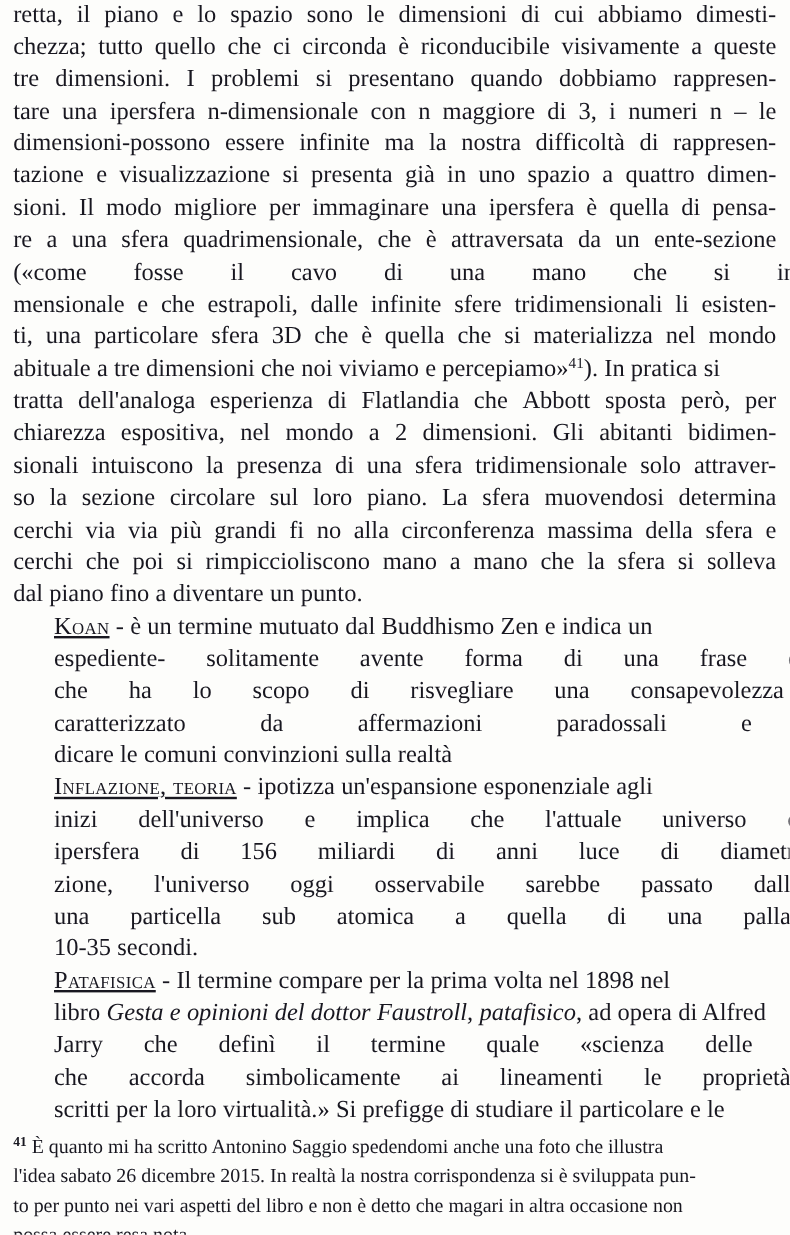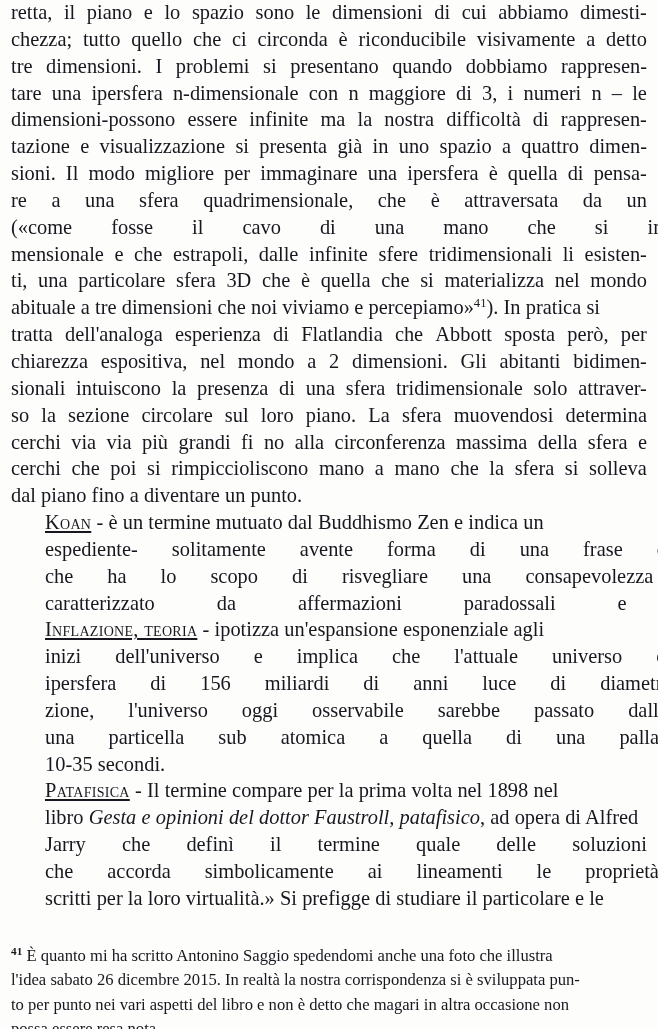--- a/index.html
+++ b/index.html
@@ -113,21 +113,21 @@
           <span>chezza;</span>
           <span>tutto</span>
           <span>quello</span>
           <span>che</span>
           <span>ci</span>
           <span>circonda</span>
           <span>è</span>
           <span>riconducibile</span>
           <span>visivamente</span>
           <span>a</span>
-          <span>detto</span>
+          <span>queste</span>
         </span>
       <span class="justified-line" style="width: 636px;">
           <span>tre</span>
           <span>dimensioni.</span>
           <span>I</span>
           <span>problemi</span>
           <span>si</span>
           <span>presentano</span>
           <span>quando</span>
           <span>dobbiamo</span>
@@ -192,20 +192,21 @@
           <span>re</span>
           <span>a</span>
           <span>una</span>
           <span>sfera</span>
           <span>quadrimensionale,</span>
           <span>che</span>
           <span>è</span>
           <span>attraversata</span>
           <span>da</span>
           <span>un</span>
+          <span>ente-sezione</span>
         </span>
       <span class="justified-line" style="width: 636px; gap: 39px;">
           <span>(«come</span>
           <span>fosse</span>
           <span>il</span>
           <span>cavo</span>
           <span>di</span>
           <span>una</span>
           <span>mano</span>
           <span>che</span>
@@ -351,20 +352,21 @@
         </span>
       <span class="justified-line" style="width: 636px; gap: 28px;">
           <span>caratterizzato</span>
           <span>da</span>
           <span>affermazioni</span>
           <span>paradossali</span>
           <span>e</span>
           <span>illogiche</span>
           <span>che</span>
         </span>
+      <span class="line"><span>dicare le comuni convinzioni sulla realtà</span></span>
     </p>
 
     <p class="para indented">
       <span class="line"><span class="smallcaps">Inflazione, teoria</span><span> - ipotizza un'espansione esponenziale agli</span></span>
       <span class="justified-line" style="width: 636px;">
           <span>inizi</span>
           <span>dell'universo</span>
           <span>e</span>
           <span>implica</span>
           <span>che</span>
@@ -409,20 +411,21 @@
     <p class="para indented">
       <span class="line"><span class="smallcaps">Patafisica</span><span> - Il termine compare per la prima volta nel 1898 nel</span></span>
       <span class="line"><span>libro </span><span class="ital">Gesta e opinioni del dottor Faustroll, patafisico</span><span>, ad opera di Alfred</span></span>
       <span class="justified-line" style="width: 636px;">
           <span>Jarry</span>
           <span>che</span>
           <span>definì</span>
           <span>il</span>
           <span>termine</span>
           <span>quale</span>
+          <span>«scienza</span>
           <span>delle</span>
           <span>soluzioni</span>
         </span>
       <span class="justified-line" style="width: 636px;">
           <span>che</span>
           <span>accorda</span>
           <span>simbolicamente</span>
           <span>ai</span>
           <span>lineamenti</span>
           <span>le</span>

